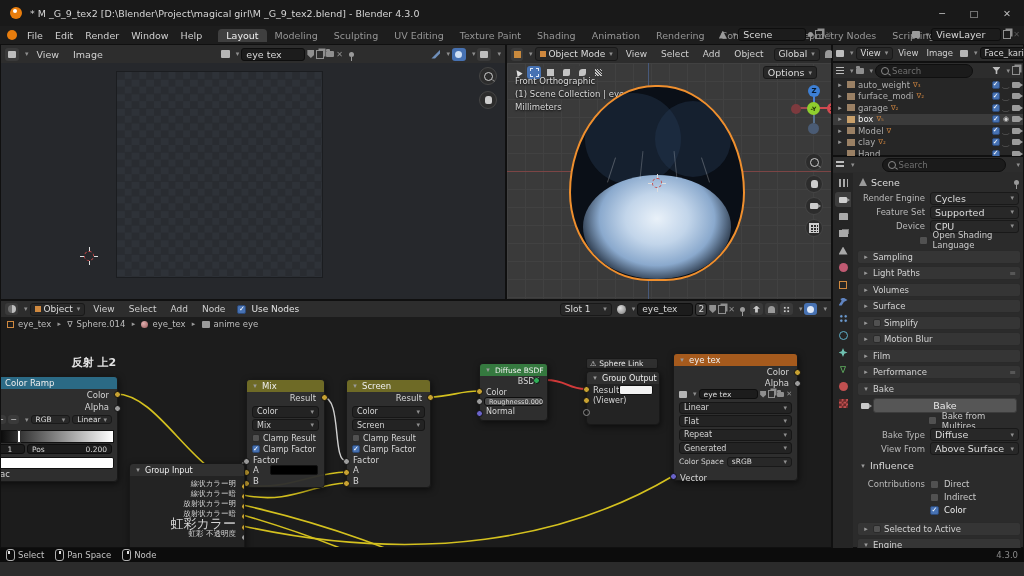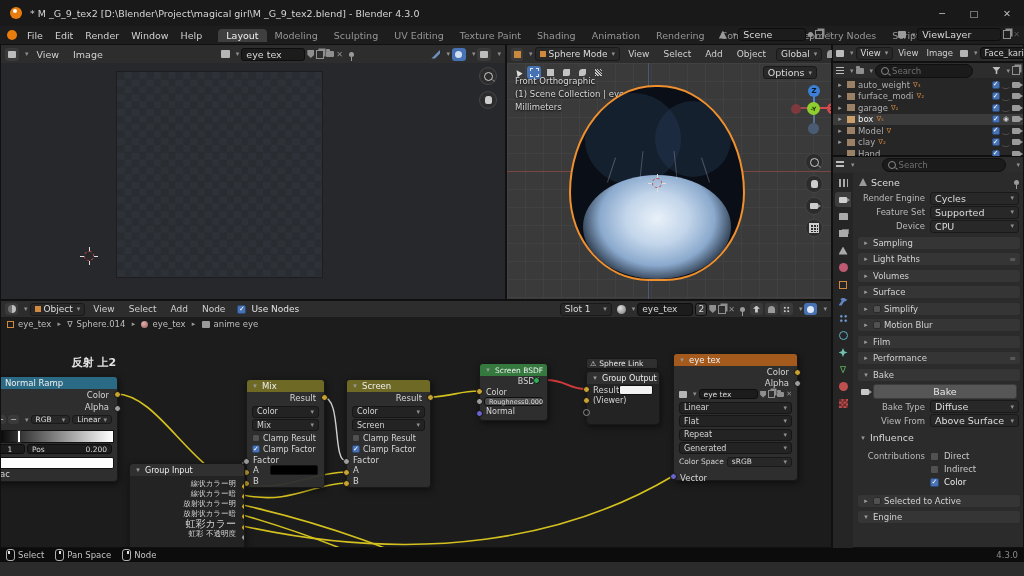--- a/index.html
+++ b/index.html
@@ -95,21 +95,21 @@
       <span class="fld" style="width:68px">
           <span>Scene</span>
         </span>
       <i class="pin"></i>
       <i class="cpy"></i>
       <span class="xg" style="color:#555">✕</span>
     </div>
     <div class="abs row" style="right:4px;top:2px;gap:2px">
       <i class="mini" style="width:8px;height:7px;border-radius:1px"></i>
         <i class="cv">▾</i>
-      <span class="fld" style="width:84px">
+      <span class="fld" style="width:70px">
           <span>ViewLayer</span>
         </span>
       <i class="cpy"></i>
       <span class="xg" style="color:#555">✕</span>
     </div>
   </div>
 
   <div class="panel" style="left:0;top:44px;width:506px;height:256px;background:#26282c">
     <div class="hdr">
       <span class="icbtn">
@@ -163,21 +163,21 @@
   </div>
 
   <div class="panel" style="left:506px;top:44px;width:326px;height:256px;background:#3a3a3a">
     <div class="hdr" style="font-size:9px">
       <span class="icbtn" style="width:12px">
           <i class="mini" style="width:7px;height:7px;background:#c98a3d"></i>
         </span>
         <i class="cv">▾</i>
       <span class="dd" style="height:14px">
           <i class="mini" style="width:6px;height:6px;background:#d0893f;margin-right:3px"></i>
-          <span>Sphere Mode</span>
+          <span>Object Mode</span>
           <i class="cv">▾</i>
         </span>
       <span class="mi">View</span>
       <span class="mi">Select</span>
       <span class="mi">Add</span>
       <span class="mi">Object</span>
       <span style="width:8px"></span>
       <span class="dd">
           <span>Global</span>
           <i class="cv">▾</i>
@@ -464,20 +464,25 @@
             <i class="cv" style="margin-left:auto">▾</i>
           </span>
         </div>
       <div class="row" style="height:14px;padding:0 6px;gap:5px">
           <span class="prl" style="width:66px">Device</span>
           <span class="dd" style="flex:1">
             <span>CPU</span>
             <i class="cv" style="margin-left:auto">▾</i>
           </span>
         </div>
+      <div class="row" style="height:14px;padding:0 6px;gap:5px">
+          <span style="width:66px"></span>
+          <i class="chk"></i>
+          <span style="font-size:8.5px">Open Shading Language</span>
+        </div>
       <div class="sect">
           <i class="car">▸</i>
           <span>Sampling</span>
         </div>
       <div class="sect">
           <i class="car">▸</i>
           <span>Light Paths</span>
           <span class="rh">≡</span>
         </div>
       <div class="sect">
@@ -510,20 +515,25 @@
       <div class="sect">
           <i class="car">▾</i>
           <span>Bake</span>
         </div>
       <div class="row" style="height:16px;padding:2px 8px 0 8px;gap:4px">
         <i class="camI" style="background:#c9c9c9"></i>
         <span style="flex:1;background:#565656;border:1px solid #3c3c3c;border-radius:3px;height:13px;display:flex;align-items:center;justify-content:center;color:#e9e9e9">
             <span>Bake</span>
           </span>
       </div>
+      <div class="row" style="height:14px;padding:0 6px;gap:5px">
+          <span style="width:66px"></span>
+          <i class="chk"></i>
+          <span style="font-size:8.5px">Bake from Multires</span>
+        </div>
       <div class="row" style="height:14px;padding:0 6px;gap:5px">
           <span class="prl" style="width:66px">Bake Type</span>
           <span class="dd" style="flex:1">
             <span>Diffuse</span>
             <i class="cv" style="margin-left:auto">▾</i>
           </span>
         </div>
       <div class="row" style="height:14px;padding:0 6px;gap:5px">
           <span class="prl" style="width:66px">View From</span>
           <span class="dd" style="flex:1">
@@ -639,21 +649,21 @@
         <path d="M242,209 C420,248 566,222 672,159" stroke="#d4c11f" stroke-width="1.6" fill="none"></path>
         <path d="M428,80 C451,80 457,74 478,74" stroke="#d4c11f" stroke-width="1.6" fill="none"></path>
         <path d="M545,63 C566,63 566,72 585,72" stroke="#d13a3a" stroke-width="1.8" fill="none"></path>
       </svg>
 
       <div class="abs" style="left:28px;top:38px;width:130px;text-align:center;font-size:11px;font-weight:bold;color:#e3e3e3"><span>反射 上2</span></div>
 
       <div class="node" style="left:-12px;top:59px;width:127px;height:104px">
         <div class="nh" style="background:#2b6a85">
             <i class="car">▾</i>
-            <span>Normal Ramp</span>
+            <span>Color Ramp</span>
           </div>
         <div class="nout">
             <span>Color</span>
           </div>
         <div class="nout" style="height:11px">
             <span>Alpha</span>
           </div>
         <div class="row" style="height:11px;padding:0 5px;gap:2px;margin-top:2px">
           <span class="icbtn" style="width:11px;height:9px;font-size:8px">
               <span>+</span>
@@ -768,21 +778,21 @@
           </div>
         <i class="sk y" style="right:-4px;top:14px"></i>
         <i class="sk g" style="left:-4px;top:78px"></i>
         <i class="sk y" style="left:-4px;top:89px"></i>
         <i class="sk y" style="left:-4px;top:100px"></i>
       </div>
 
       <div class="node" style="left:478px;top:46px;width:67px;height:56px">
         <div class="nh" style="background:#35793f;font-size:7.5px">
             <i class="car">▾</i>
-            <span>Screen BSDF</span>
+            <span>Diffuse BSDF</span>
           </div>
         <div class="nout" style="height:11px;font-size:8px">
             <span>BSDF</span>
           </div>
         <div class="nin" style="height:10px;font-size:8px">
             <span>Color</span>
           </div>
         <div class="row" style="padding:0 4px">
             <span class="fld" style="width:100%;height:9px;font-size:6.5px;background:#4a4a4a;justify-content:space-between">
               <span>Roughness</span>
@@ -882,21 +892,21 @@
           </div>
         <div class="nout" style="height:10px;font-size:7.5px">
             <span>線状カラー暗</span>
           </div>
         <div class="nout" style="height:10px;font-size:7.5px">
             <span>放射状カラー明</span>
           </div>
         <div class="nout" style="height:10px;font-size:7.5px">
             <span>放射状カラー暗</span>
           </div>
-        <div class="nout" style="height:10px;font-size:10px">
+        <div class="nout" style="height:10px;font-size:13px">
             <span>虹彩カラー</span>
           </div>
         <div class="nout" style="height:10px;font-size:7.5px">
             <span>虹彩 不透明度</span>
           </div>
         <i class="sk y" style="right:-4px;top:19px"></i>
         <i class="sk y" style="right:-4px;top:29px"></i>
         <i class="sk y" style="right:-4px;top:39px"></i>
         <i class="sk y" style="right:-4px;top:49px"></i>
         <i class="sk y" style="right:-4px;top:60px"></i>

